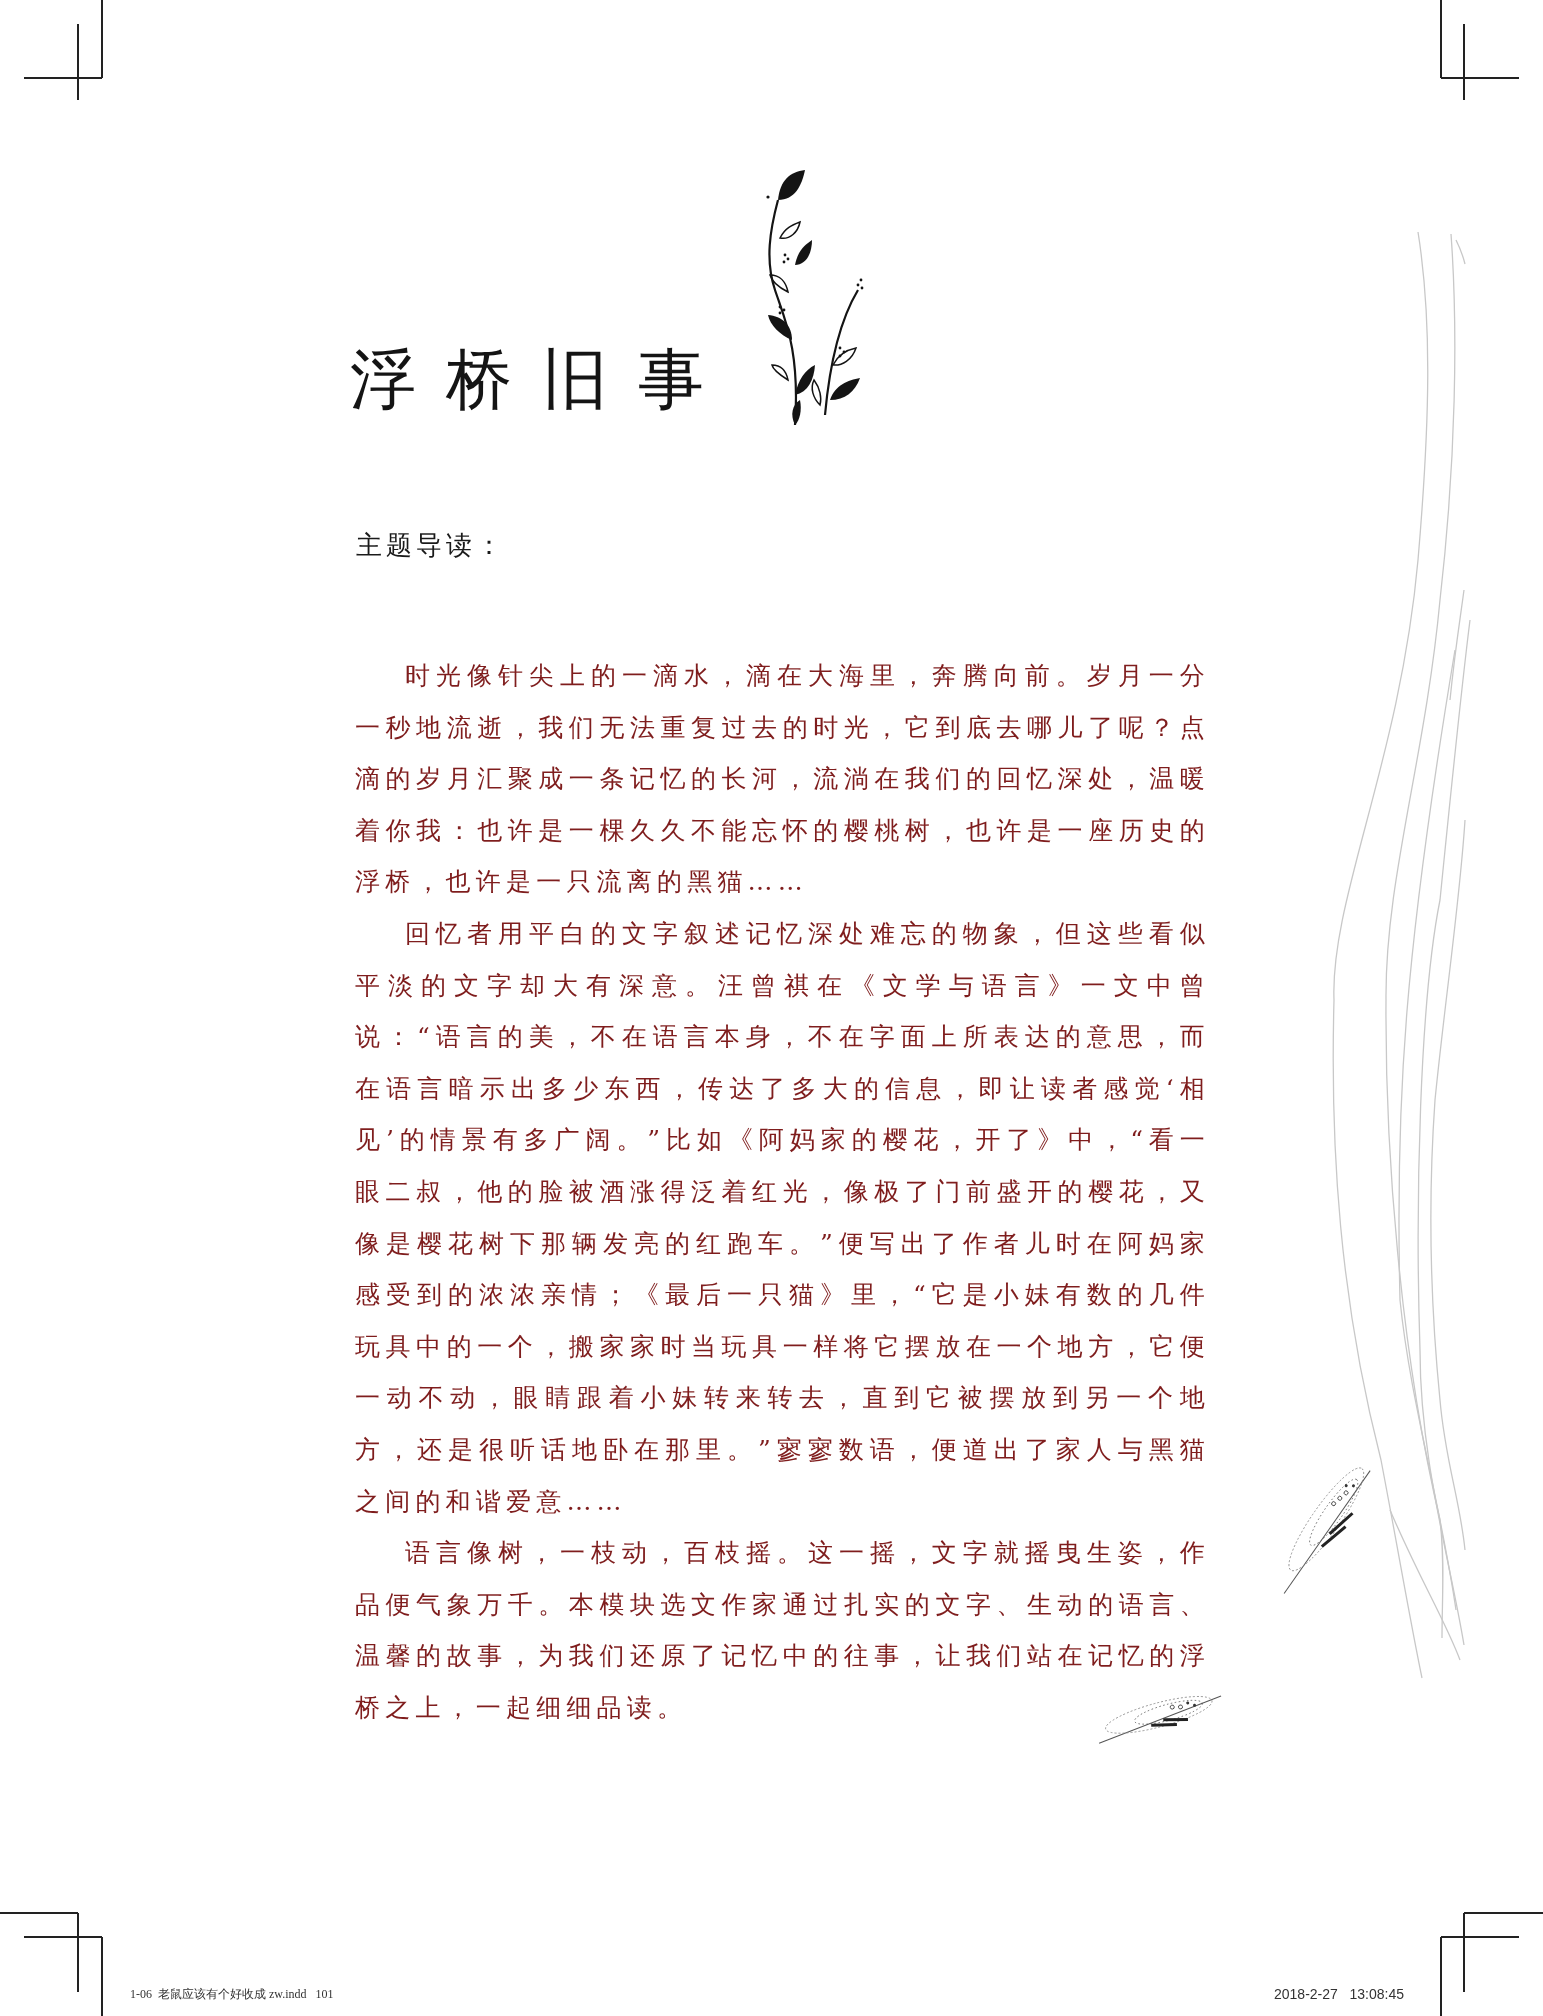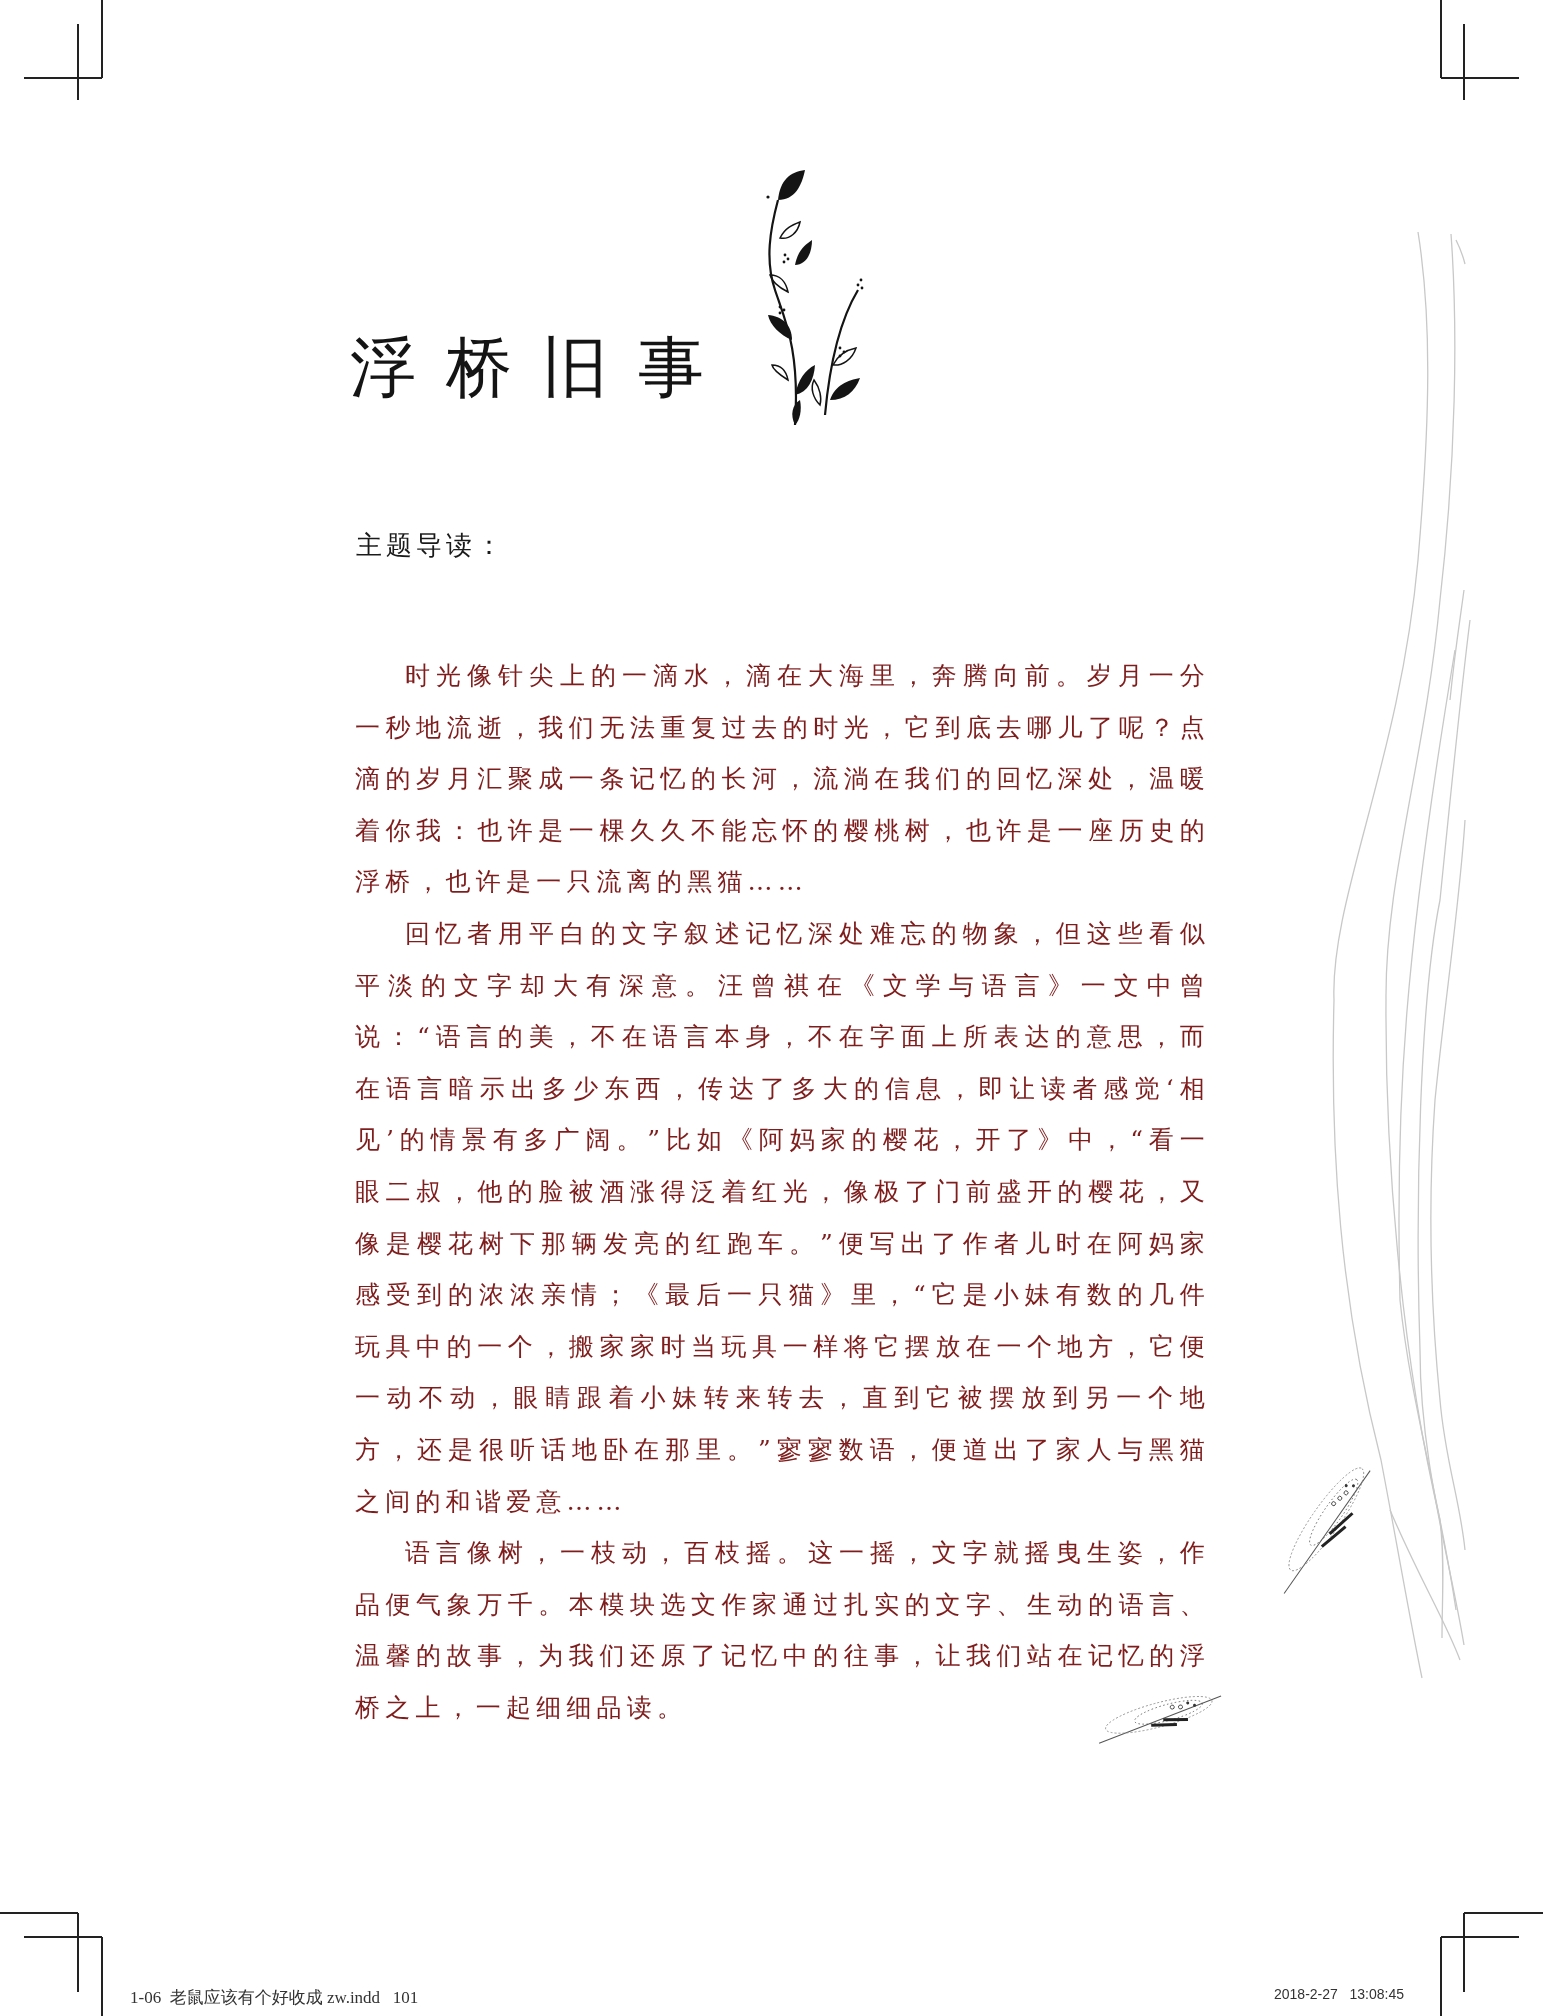--- a/index.html
+++ b/index.html
@@ -15,21 +15,21 @@
       font-family: "DejaVu Serif", "Liberation Serif", serif;
       color: #1a1a1a;
     }
 
     .title-wrap {
       position: absolute;
       left: 350px;
       top: 335px;
       height: 90px;
       display: flex;
-      align-items: flex-start;
+      align-items: center;
     }
     .title-text {
       font-family: "DejaVu Sans", "Liberation Sans", sans-serif;
       font-size: 66px;
       font-weight: 400;
       letter-spacing: 30px;
       color: #141414;
       line-height: 1;
     }
     .vine {
@@ -64,21 +64,21 @@
       text-indent: 2em;
       text-align: justify;
       color: #7f1d1d;
       font-family: "DejaVu Serif", "Liberation Serif", serif;
     }
 
     .footer-left {
       position: absolute;
       left: 130px;
       top: 1986px;
-      font-size: 17px;
+      font-size: 12px;
       color: #333;
       font-family: "Liberation Serif", "DejaVu Serif", serif;
       white-space: pre;
     }
     .footer-right {
       position: absolute;
       left: 1274px;
       top: 1986px;
       font-size: 14px;
       color: #333;

